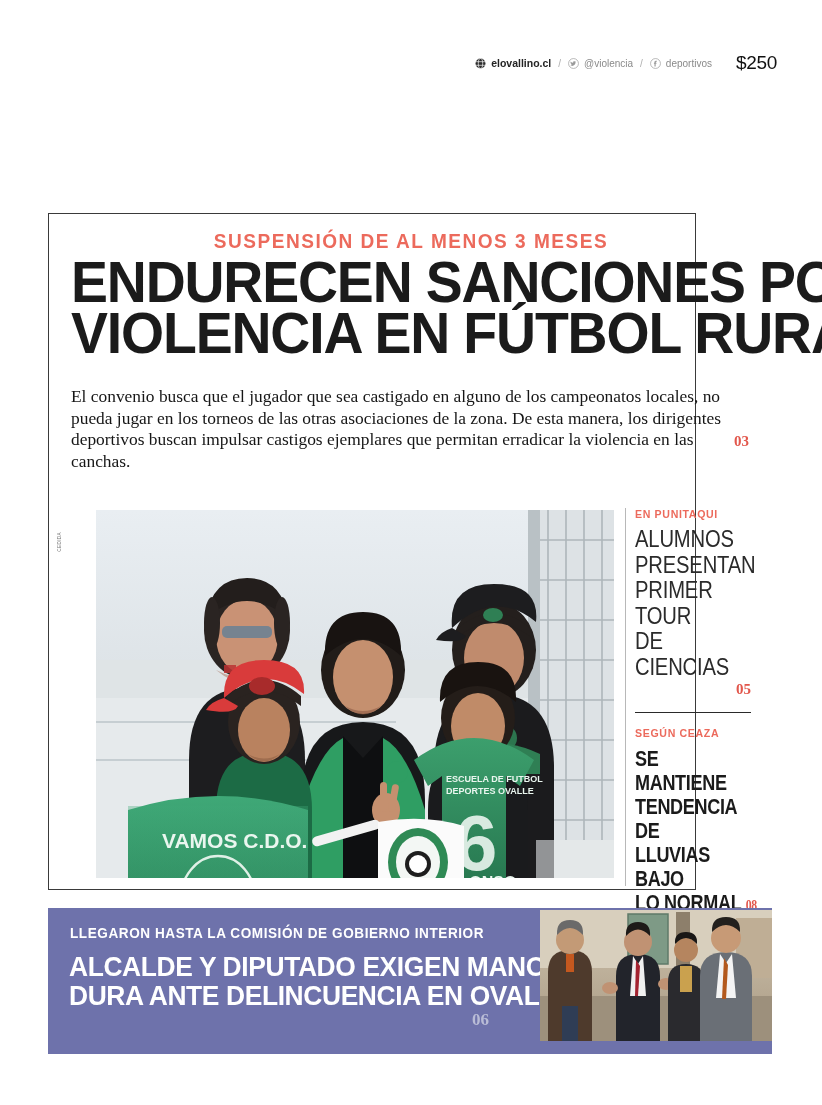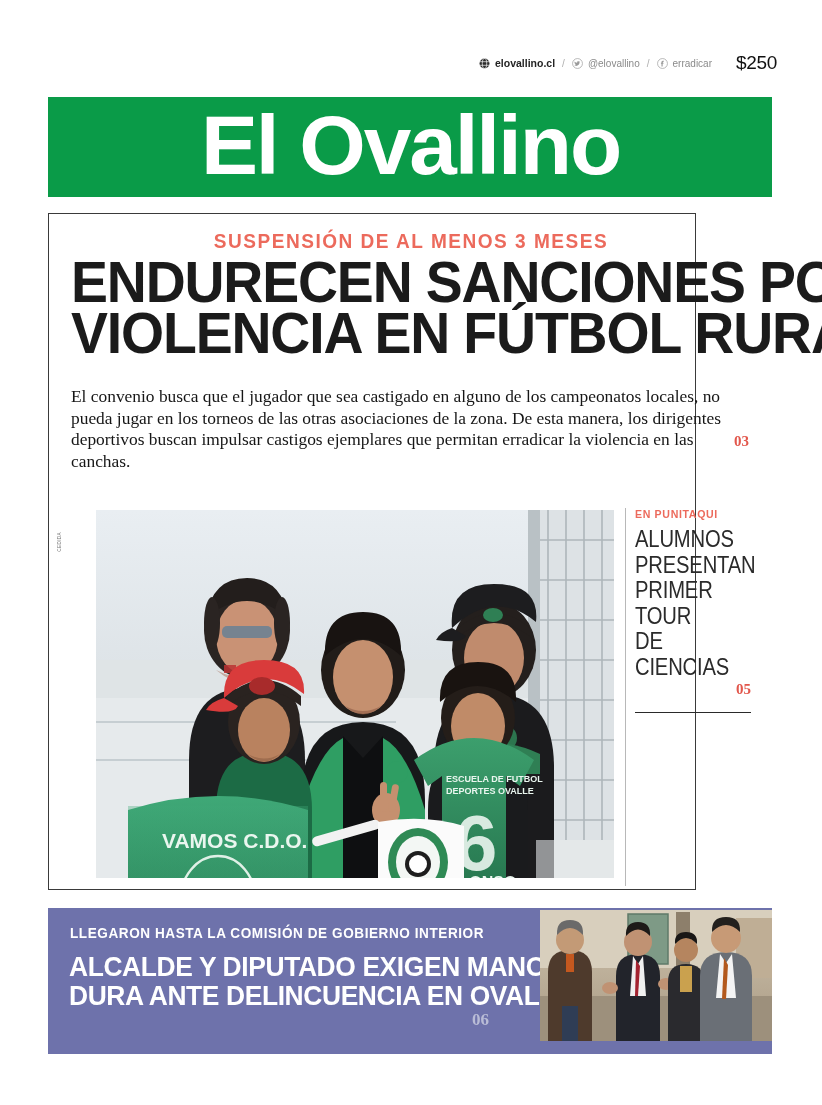--- a/index.html
+++ b/index.html
@@ -210,37 +210,34 @@
         </svg>
       </span>
       <span class="site">elovallino.cl</span>
       <span class="sep">/</span>
       <span class="ic">
         <svg width="11" height="11" viewBox="0 0 16 16">
           <circle cx="8" cy="8" r="7.2" fill="none" stroke="#9a9a9a" stroke-width="1"></circle>
           <path d="M11.8 5.4c-.3.15-.65.25-1 .3.36-.22.64-.56.77-.97-.34.2-.71.35-1.11.43a1.75 1.75 0 0 0-2.98 1.6 4.96 4.96 0 0 1-3.6-1.83 1.75 1.75 0 0 0 .54 2.33c-.28-.01-.55-.09-.79-.22v.02c0 .85.6 1.56 1.4 1.72-.26.07-.54.08-.81.03a1.75 1.75 0 0 0 1.63 1.21 3.5 3.5 0 0 1-2.59.73 4.94 4.94 0 0 0 2.68.78c3.21 0 4.97-2.66 4.97-4.97v-.23c.34-.25.64-.55.88-.9z" fill="#9a9a9a"></path>
         </svg>
       </span>
-      <span class="handle">@elovallino</span>
+      <span class="handle">@violencia</span>
       <span class="sep">/</span>
       <span class="ic">
         <svg width="11" height="11" viewBox="0 0 16 16">
           <circle cx="8" cy="8" r="7.2" fill="none" stroke="#9a9a9a" stroke-width="1"></circle>
           <path d="M9.3 8.4h-1.1v4.1H6.5V8.4h-.8V7h.8v-.95c0-.78.37-2 2-2h1.45v1.36H8.9c-.17 0-.4.08-.4.44V7h1.05l-.25 1.4z" fill="#9a9a9a"></path>
         </svg>
       </span>
-      <span class="handle">erradicar</span>
+      <span class="handle">deportivos</span>
     </div>
 
     <div class="price">$250</div>
   </div>
 
-  <div class="masthead">
-    <div class="masthead-title">El Ovallino</div>
-  </div>
 
   <div class="frame">
 
     <div class="kicker-main">SUSPENSIÓN DE AL MENOS 3 MESES</div>
 
     <div class="headline">
       <span class="hl">ENDURECEN SANCIONES POR</span>
       <span class="hl">VIOLENCIA EN FÚTBOL RURAL</span>
     </div>
 
@@ -402,20 +399,32 @@
           <div>ALUMNOS</div>
           <div>PRESENTAN</div>
           <div>PRIMER TOUR</div>
           <div>DE CIENCIAS</div>
         </div>
         <div class="sb-pg" style="margin-top:1px;">05</div>
       </div>
 
       <div style="height:1.4px;background:#2a2a2a;margin:14px 0 0 0;"></div>
 
+      <div style="margin-top:14px;">
+        <div class="sb-kicker">SEGÚN CEAZA</div>
+        <div class="sb-head-bold">
+          <div>SE MANTIENE</div>
+          <div>TENDENCIA DE</div>
+          <div>LLUVIAS BAJO</div>
+          <div style="white-space:nowrap;">
+            <span>LO NORMAL</span>
+            <span class="sb-pg-inline">08</span>
+          </div>
+        </div>
+      </div>
 
     </div>
   </div>
 
   <div class="banner">
     <div class="banner-left">
       <div class="banner-kicker">LLEGARON HASTA LA COMISIÓN DE GOBIERNO INTERIOR</div>
       <div class="banner-head">
         <span class="bl">ALCALDE Y DIPUTADO EXIGEN MANO</span>
         <span class="bl">DURA ANTE DELINCUENCIA EN OVALLE</span>

